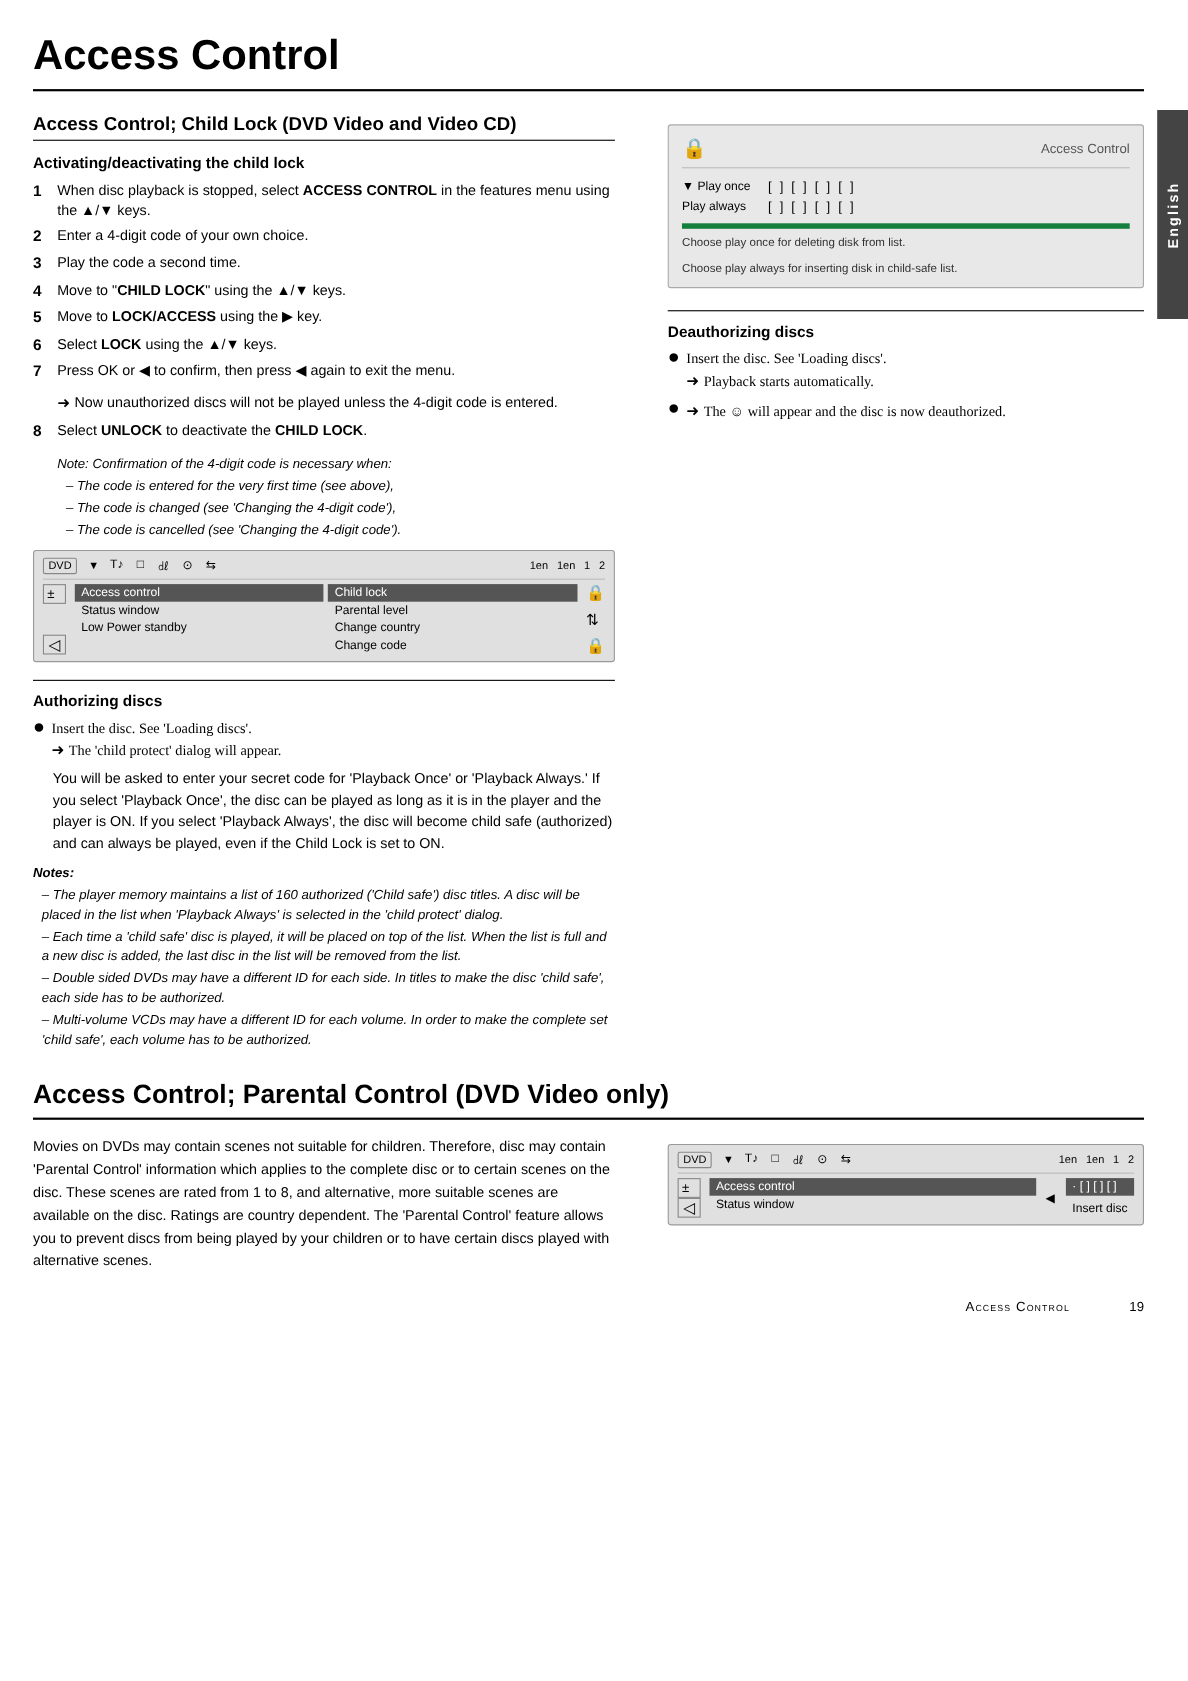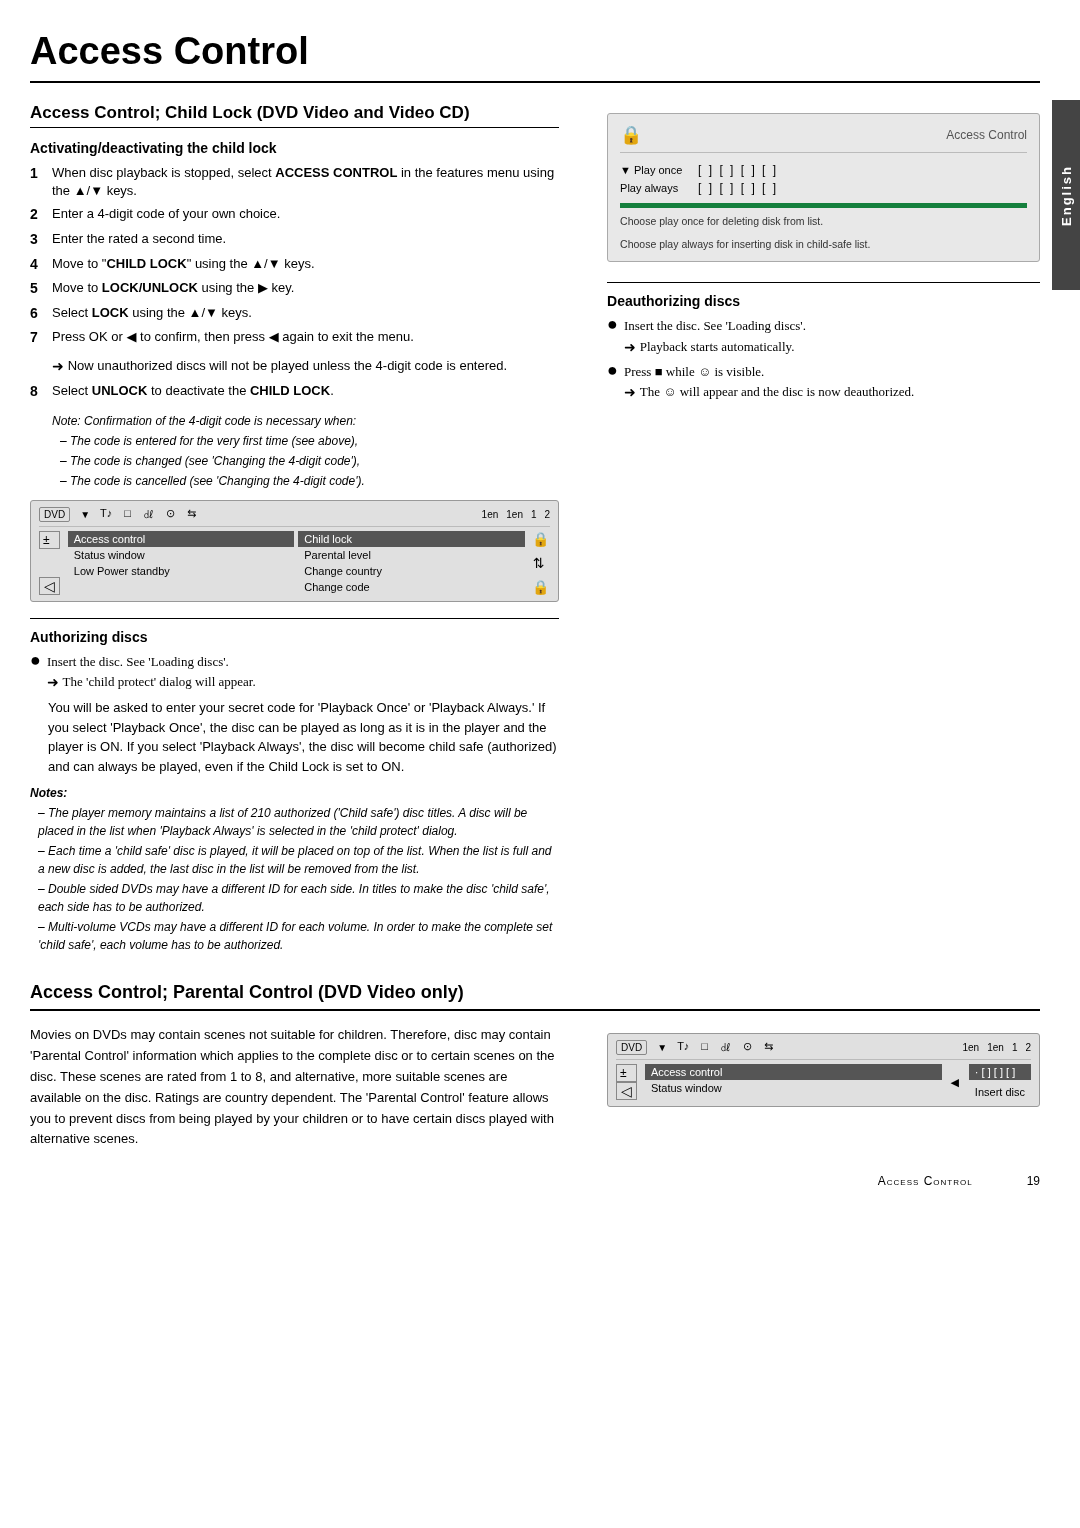--- a/index.html
+++ b/index.html
@@ -266,21 +266,21 @@
       border: none;
       border-top: 1.5px solid #000;
       margin: 16px 0 10px 0;
     }
 
     .big-section {
       margin-top: 20px;
     }
 
     .big-section-title {
-      font-size: 18px;
+      font-size: 24px;
       font-weight: bold;
       border-bottom: 2px solid #000;
       margin-bottom: 14px;
       padding-bottom: 6px;
     }
 
     .page-num-area {
       display: flex;
       justify-content: flex-end;
       align-items: center;
@@ -374,29 +374,29 @@
             <span class="list-content">
               When disc playback is stopped, select <strong>ACCESS CONTROL</strong> in the features menu using the ▲/▼ keys.
             </span>
           </li>
           <li>
             <span class="list-num">2</span>
             <span class="list-content">Enter a 4-digit code of your own choice.</span>
           </li>
           <li>
             <span class="list-num">3</span>
-            <span class="list-content">Enter the rated a second time.</span>
+            <span class="list-content">Play the code a second time.</span>
           </li>
           <li>
             <span class="list-num">4</span>
             <span class="list-content">Move to "<strong>CHILD LOCK</strong>" using the ▲/▼ keys.</span>
           </li>
           <li>
             <span class="list-num">5</span>
-            <span class="list-content">Move to <strong>LOCK/UNLOCK</strong> using the ▶ key.</span>
+            <span class="list-content">Move to <strong>LOCK/ACCESS</strong> using the ▶ key.</span>
           </li>
           <li>
             <span class="list-num">6</span>
             <span class="list-content">Select <strong>LOCK</strong> using the ▲/▼ keys.</span>
           </li>
           <li>
             <span class="list-num">7</span>
             <span class="list-content">Press OK or ◀ to confirm, then press ◀ again to exit the menu.</span>
           </li>
         </ol>
@@ -483,21 +483,21 @@
               <span>The 'child protect' dialog will appear.</span>
             </div>
           </div>
         </div>
 
         <div style="font-size:13px; line-height:1.5; margin-bottom:8px; margin-left:18px;">You will be asked to enter your secret code for 'Playback Once' or 'Playback Always.' If you select 'Playback Once', the disc can be played as long as it is in the player and the player is ON. If you select 'Playback Always', the disc will become child safe (authorized) and can always be played, even if the Child Lock is set to ON.</div>
 
         <div class="notes-small" style="margin-left:0;">
           <p class="notes-small-heading">Notes:</p>
           <div class="dash-list">
-            <p>The player memory maintains a list of 210 authorized ('Child safe') disc titles. A disc will be placed in the list when 'Playback Always' is selected in the 'child protect' dialog.</p>
+            <p>The player memory maintains a list of 160 authorized ('Child safe') disc titles. A disc will be placed in the list when 'Playback Always' is selected in the 'child protect' dialog.</p>
             <p>Each time a 'child safe' disc is played, it will be placed on top of the list. When the list is full and a new disc is added, the last disc in the list will be removed from the list.</p>
             <p>Double sided DVDs may have a different ID for each side. In titles to make the disc 'child safe', each side has to be authorized.</p>
             <p>Multi-volume VCDs may have a different ID for each volume. In order to make the complete set 'child safe', each volume has to be authorized.</p>
           </div>
         </div>
       </div>
 
       <div class="right-col">
 
         <div class="screen-mockup-locked" style="margin-bottom:20px;">
@@ -531,21 +531,20 @@
             <div class="arrow-note">
               <span class="arrow-sym">➜</span>
               <span>Playback starts automatically.</span>
             </div>
           </div>
         </div>
 
         <div class="bullet-item">
           <span class="bullet-dot">●</span>
           <div class="bullet-content">
-            <div>Press ■ while ☺ is visible.</div>
             <div class="arrow-note">
               <span class="arrow-sym">➜</span>
               <span>The ☺ will appear and the disc is now deauthorized.</span>
             </div>
           </div>
         </div>
       </div>
     </div>
 
     <div class="big-section">

